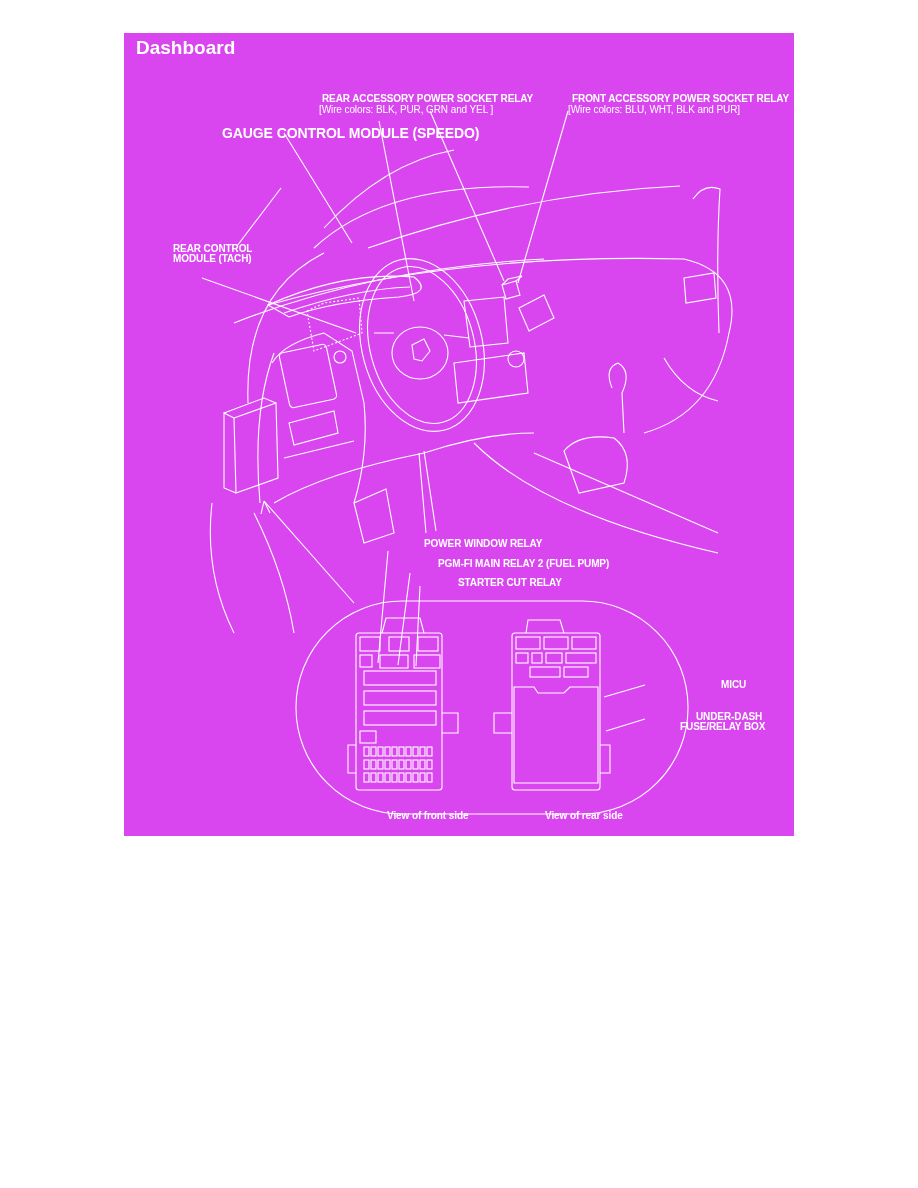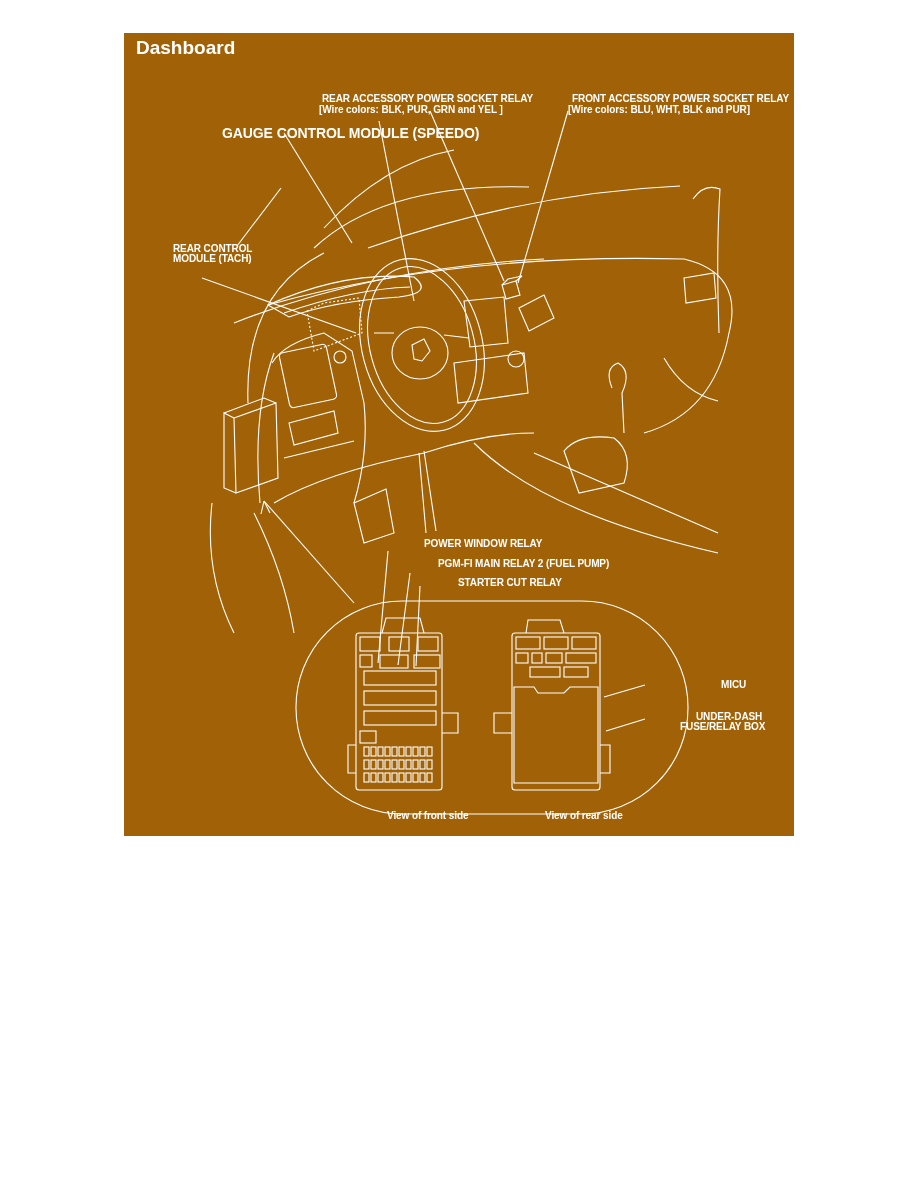--- a/index.html
+++ b/index.html
@@ -1,19 +1,19 @@
 <!DOCTYPE html>
 <html><head>
 <meta charset="utf-8">
 <style>
   html, body { margin:0; padding:0; background:#ffffff; }
   body { width:918px; height:1188px; position:relative; overflow:hidden; }
-  .panel { position:absolute; left:124px; top:33px; width:670px; height:803px; background:#a16207; }
+  .panel { position:absolute; left:124px; top:33px; width:670px; height:803px; background:#d946ef; }
   .lbl { position:absolute; color:#fff; font-family:"Liberation Sans", sans-serif; font-weight:bold; font-size:10px; line-height:11px; white-space:nowrap; letter-spacing:-0.1px;margin-left:32px; }
-  .lbl.reg { font-weight:bold; }
+  .lbl.reg { font-weight:normal; }
   .title { position:absolute; left:12px; top:4px; color:#fff; font-family:"Liberation Sans", sans-serif; font-weight:bold; font-size:19px; }
   svg.art { position:absolute; left:0; top:0; }
 </style>
 </head>
 <body>
 
 <div class="panel">
   <div class="title">Dashboard</div>
 
   <svg class="art" width="670" height="803" viewBox="0 0 670 803" fill="none" stroke="#fff" stroke-width="1.1">

